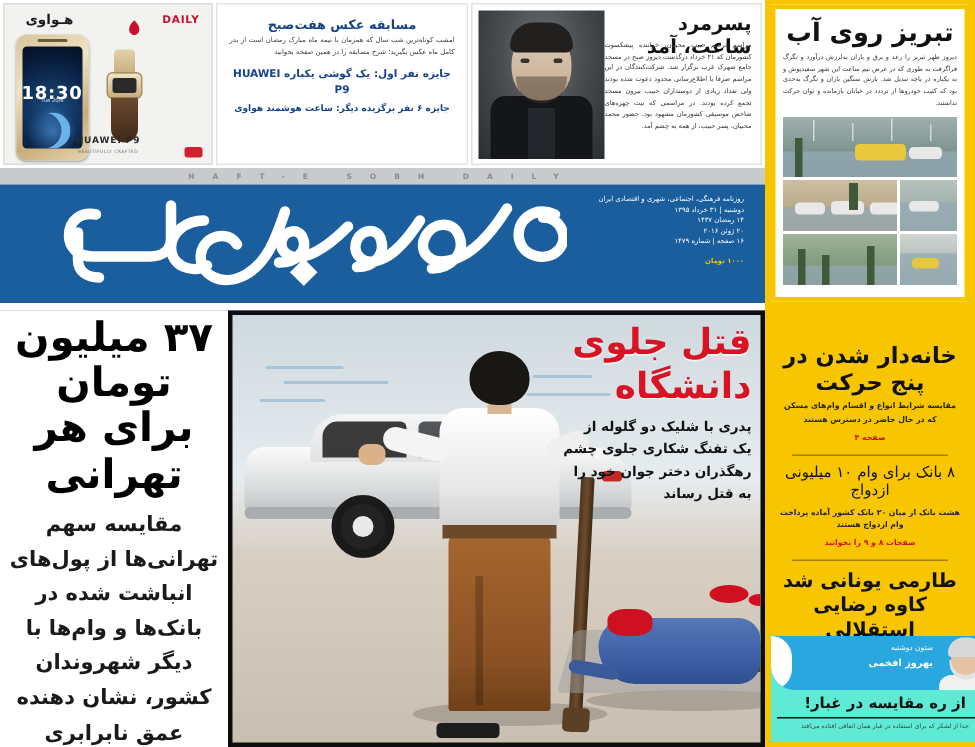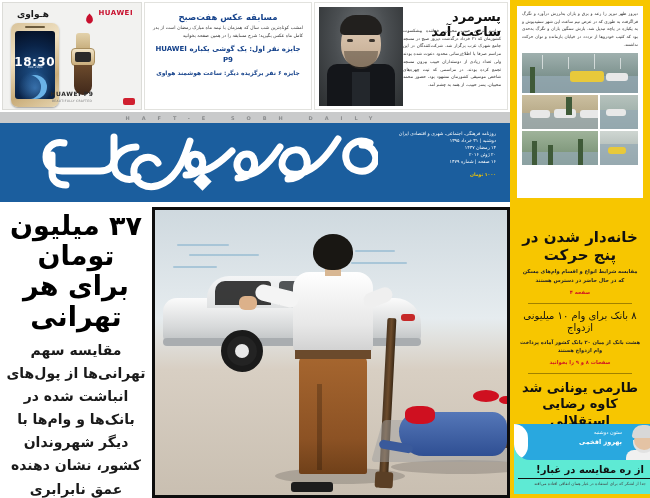--- a/index.html
+++ b/index.html
@@ -170,21 +170,21 @@
 
   <div class="topstrip">
 
     <div class="ad-huawei">
       <div class="hw-top">
         <span class="hw-petal">
           <svg viewBox="0 0 20 20" width="11" height="11">
               <path d="M10 1 C6 5 3 9 4 14 C5 18 9 19 10 19 C11 19 15 18 16 14 C17 9 14 5 10 1Z" fill="#c8102e"></path>
             </svg>
         </span>
-        <span class="hw-logo">HUAWEI</span>
+        <span class="hw-logo">DAILY</span>
         <span class="hw-brandfa">هـواوی</span>
       </div>
 
       <div class="phone">
         <div class="notch"></div>
         <div class="screen">
           <div class="time">18:30</div>
           <div class="date">Tue 20/6</div>
           <div class="glow"></div>
           <div class="moon"></div>
@@ -306,26 +306,31 @@
       <div class="victim">
         <div class="mat"></div>
         <div class="legs"></div>
         <div class="chador"></div>
         <div class="arm"></div>
       </div>
       <div class="blood" style="left:318px;top:180px;width:26px;height:12px;"></div>
       <div class="blood" style="left:344px;top:186px;width:14px;height:8px;"></div>
       <div class="blood" style="left:250px;top:196px;width:30px;height:18px;border-radius:40%;"></div>
 
+      <div class="ill-title">
+        <div class="t">قتل جلوی دانشگاه</div>
+        <div class="s">پدری با شلیک دو گلوله از یک تفنگ شکاری جلوی چشم رهگذران دختر جوان خود را به قتل رساند</div>
+      </div>
     </div>
   </div>
 
   <div class="rightcol">
 
     <div class="tabriz">
+      <h2>تبریز روی آب</h2>
       <p>دیروز ظهر تبریز را رعد و برق و باران به‌لرزش درآورد و تگرگ فراگرفت به طوری که در عرض نیم ساعت این شهر سفیدپوش و به یکباره در یاچه تبدیل شد. بارش سنگین باران و تگرگ به‌حدی بود که کثیب خودروها از ترددد در خیابان بازمانده و توان حرکت نداشتند.</p>
       <div class="photogrid">
         <div class="ph a">
           <div class="water" style="height:42%"></div>
           <div class="taxi" style="left:48px;top:18px;width:34px;height:11px;"></div>
           <div class="carw" style="left:84px;top:20px;width:22px;height:8px;"></div>
           <div class="tree" style="left:8px;height:26px;"></div>
           <div class="rain" style="left:20px;top:2px;height:14px;"></div>
           <div class="rain" style="left:46px;top:4px;height:12px;"></div>
           <div class="rain" style="left:72px;top:1px;height:15px;"></div>

